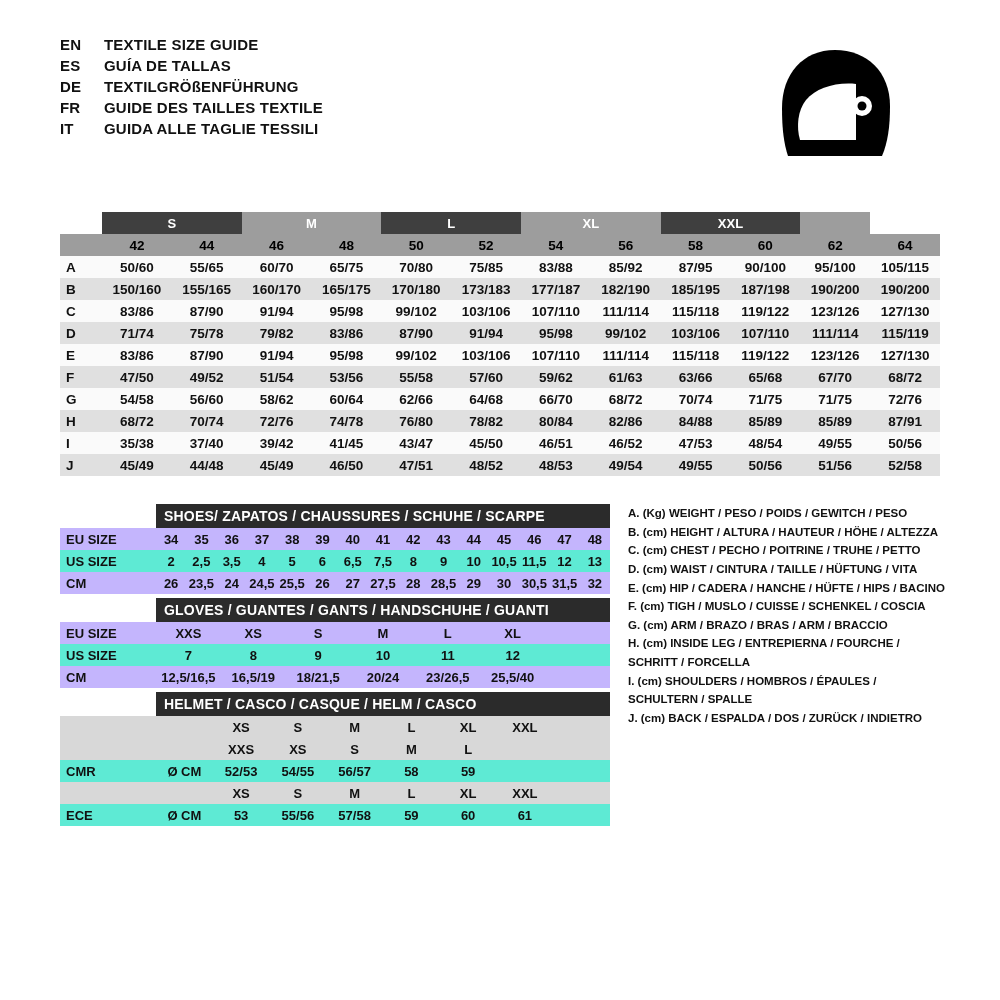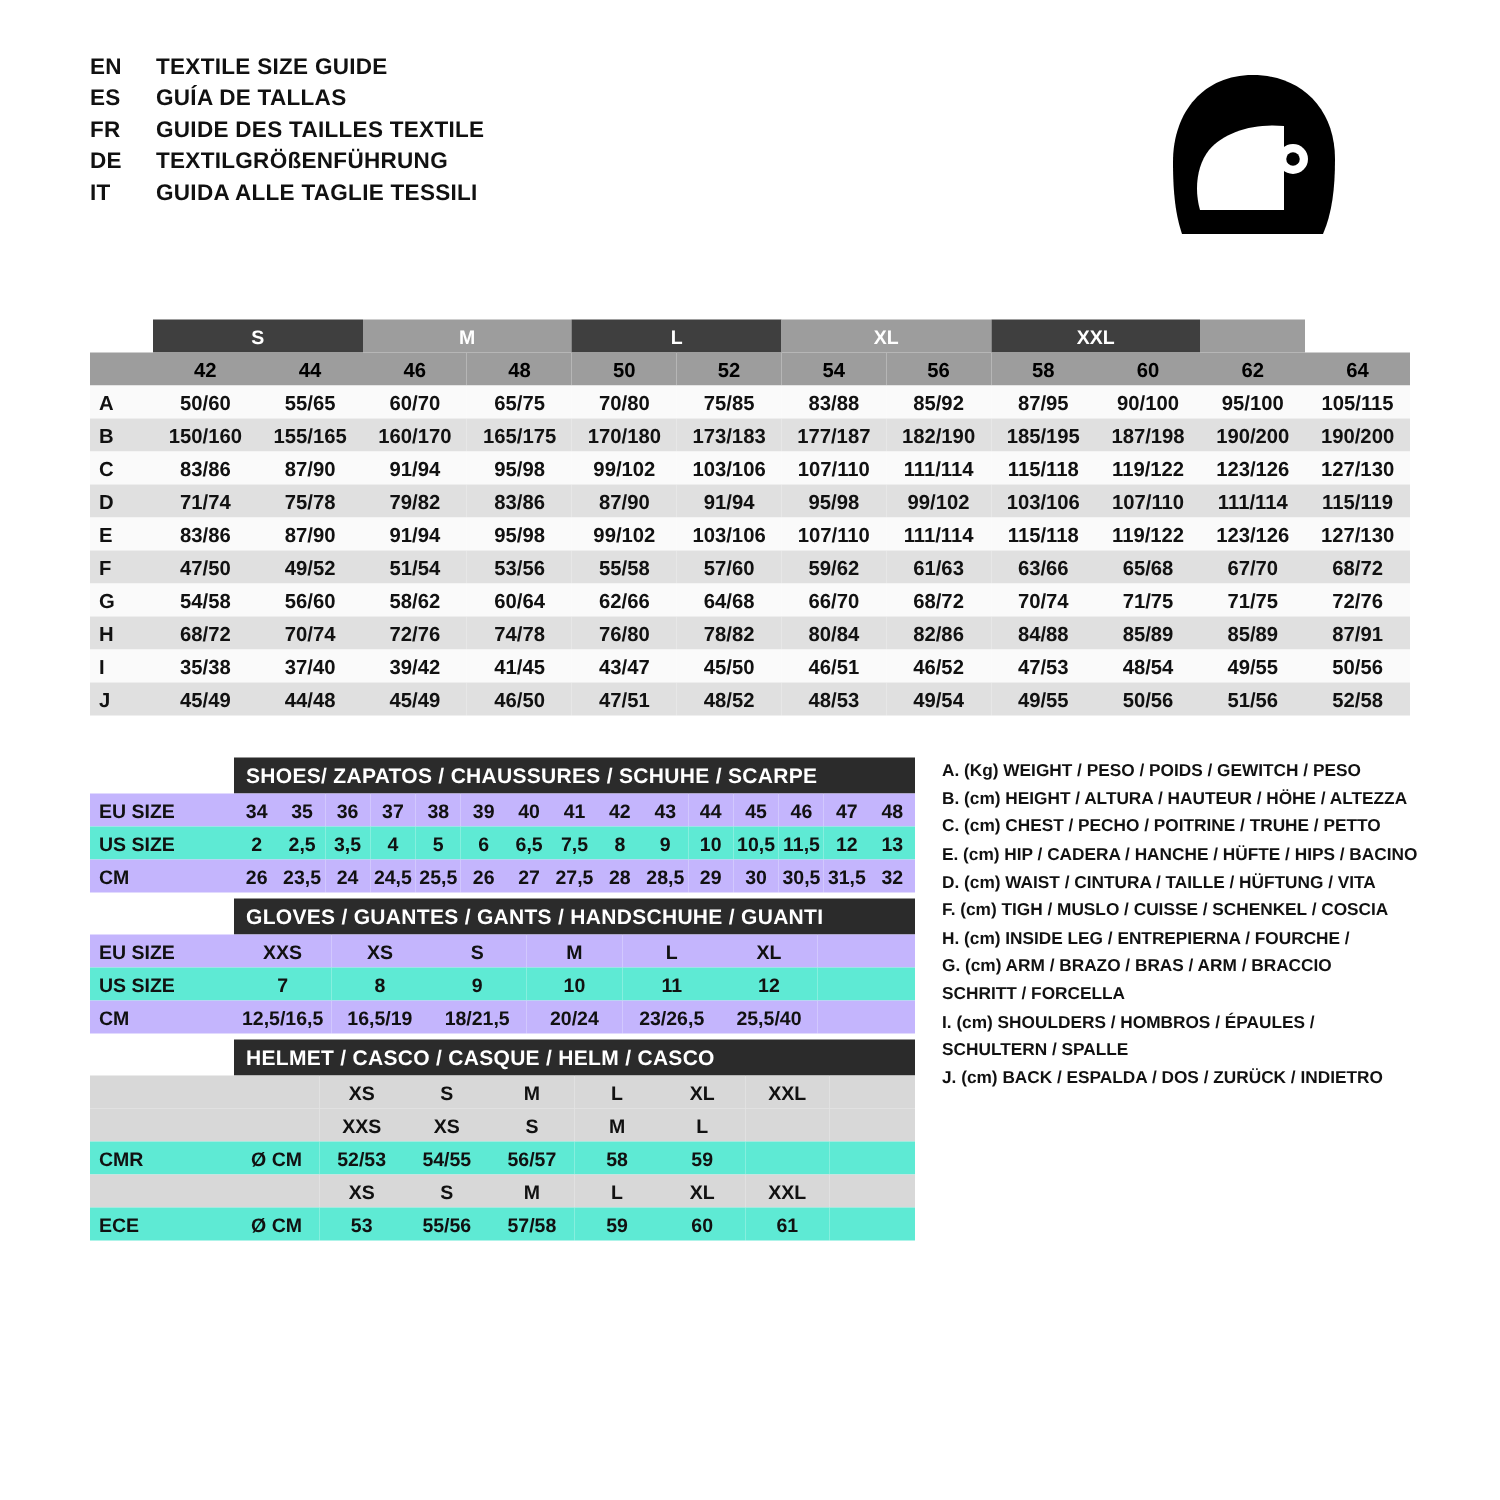--- a/index.html
+++ b/index.html
@@ -120,26 +120,26 @@
     <div class="lang-list">
       <div class="lang-row">
         <span class="lang-code">EN</span>
         <span class="lang-text">TEXTILE SIZE GUIDE</span>
       </div>
       <div class="lang-row">
         <span class="lang-code">ES</span>
         <span class="lang-text">GUÍA DE TALLAS</span>
       </div>
       <div class="lang-row">
+        <span class="lang-code">DE</span>
+        <span class="lang-text">TEXTILGRÖßENFÜHRUNG</span>
+      </div>
+      <div class="lang-row">
         <span class="lang-code">FR</span>
         <span class="lang-text">GUIDE DES TAILLES TEXTILE</span>
-      </div>
-      <div class="lang-row">
-        <span class="lang-code">DE</span>
-        <span class="lang-text">TEXTILGRÖßENFÜHRUNG</span>
       </div>
       <div class="lang-row">
         <span class="lang-code">IT</span>
         <span class="lang-text">GUIDA ALLE TAGLIE TESSILI</span>
       </div>
     </div>
 
     <div class="helmet-icon">
       <svg width="130" height="130" viewBox="0 0 130 130">
         <path d="M65 6 C33 6 12 30 12 64 C12 86 14 100 18 112 L112 112 C118 98 120 82 120 62 C120 28 97 6 65 6 Z" fill="#000"></path>
@@ -499,25 +499,25 @@
           </tbody>
         </table>
       </div>
 
     </div>
 
     <div class="bottom-right">
       <div class="legend-line">A. (Kg) WEIGHT / PESO / POIDS / GEWITCH / PESO</div>
       <div class="legend-line">B. (cm) HEIGHT / ALTURA / HAUTEUR / HÖHE / ALTEZZA</div>
       <div class="legend-line">C. (cm) CHEST / PECHO / POITRINE / TRUHE / PETTO</div>
+      <div class="legend-line">D. (cm) WAIST / CINTURA / TAILLE / HÜFTUNG / VITA</div>
       <div class="legend-line">E. (cm) HIP / CADERA / HANCHE / HÜFTE / HIPS / BACINO</div>
-      <div class="legend-line">D. (cm) WAIST / CINTURA / TAILLE / HÜFTUNG / VITA</div>
       <div class="legend-line">F. (cm) TIGH / MUSLO / CUISSE / SCHENKEL / COSCIA</div>
+      <div class="legend-line">G. (cm) ARM / BRAZO / BRAS / ARM / BRACCIO</div>
       <div class="legend-line">H. (cm) INSIDE LEG / ENTREPIERNA / FOURCHE /</div>
-      <div class="legend-line">G. (cm) ARM / BRAZO / BRAS / ARM / BRACCIO</div>
       <div class="legend-line">SCHRITT / FORCELLA</div>
       <div class="legend-line">I. (cm) SHOULDERS / HOMBROS / ÉPAULES /</div>
       <div class="legend-line">SCHULTERN / SPALLE</div>
       <div class="legend-line">J. (cm) BACK / ESPALDA / DOS / ZURÜCK / INDIETRO</div>
     </div>
 
   </div>
 </div>
 
 </body></html>

